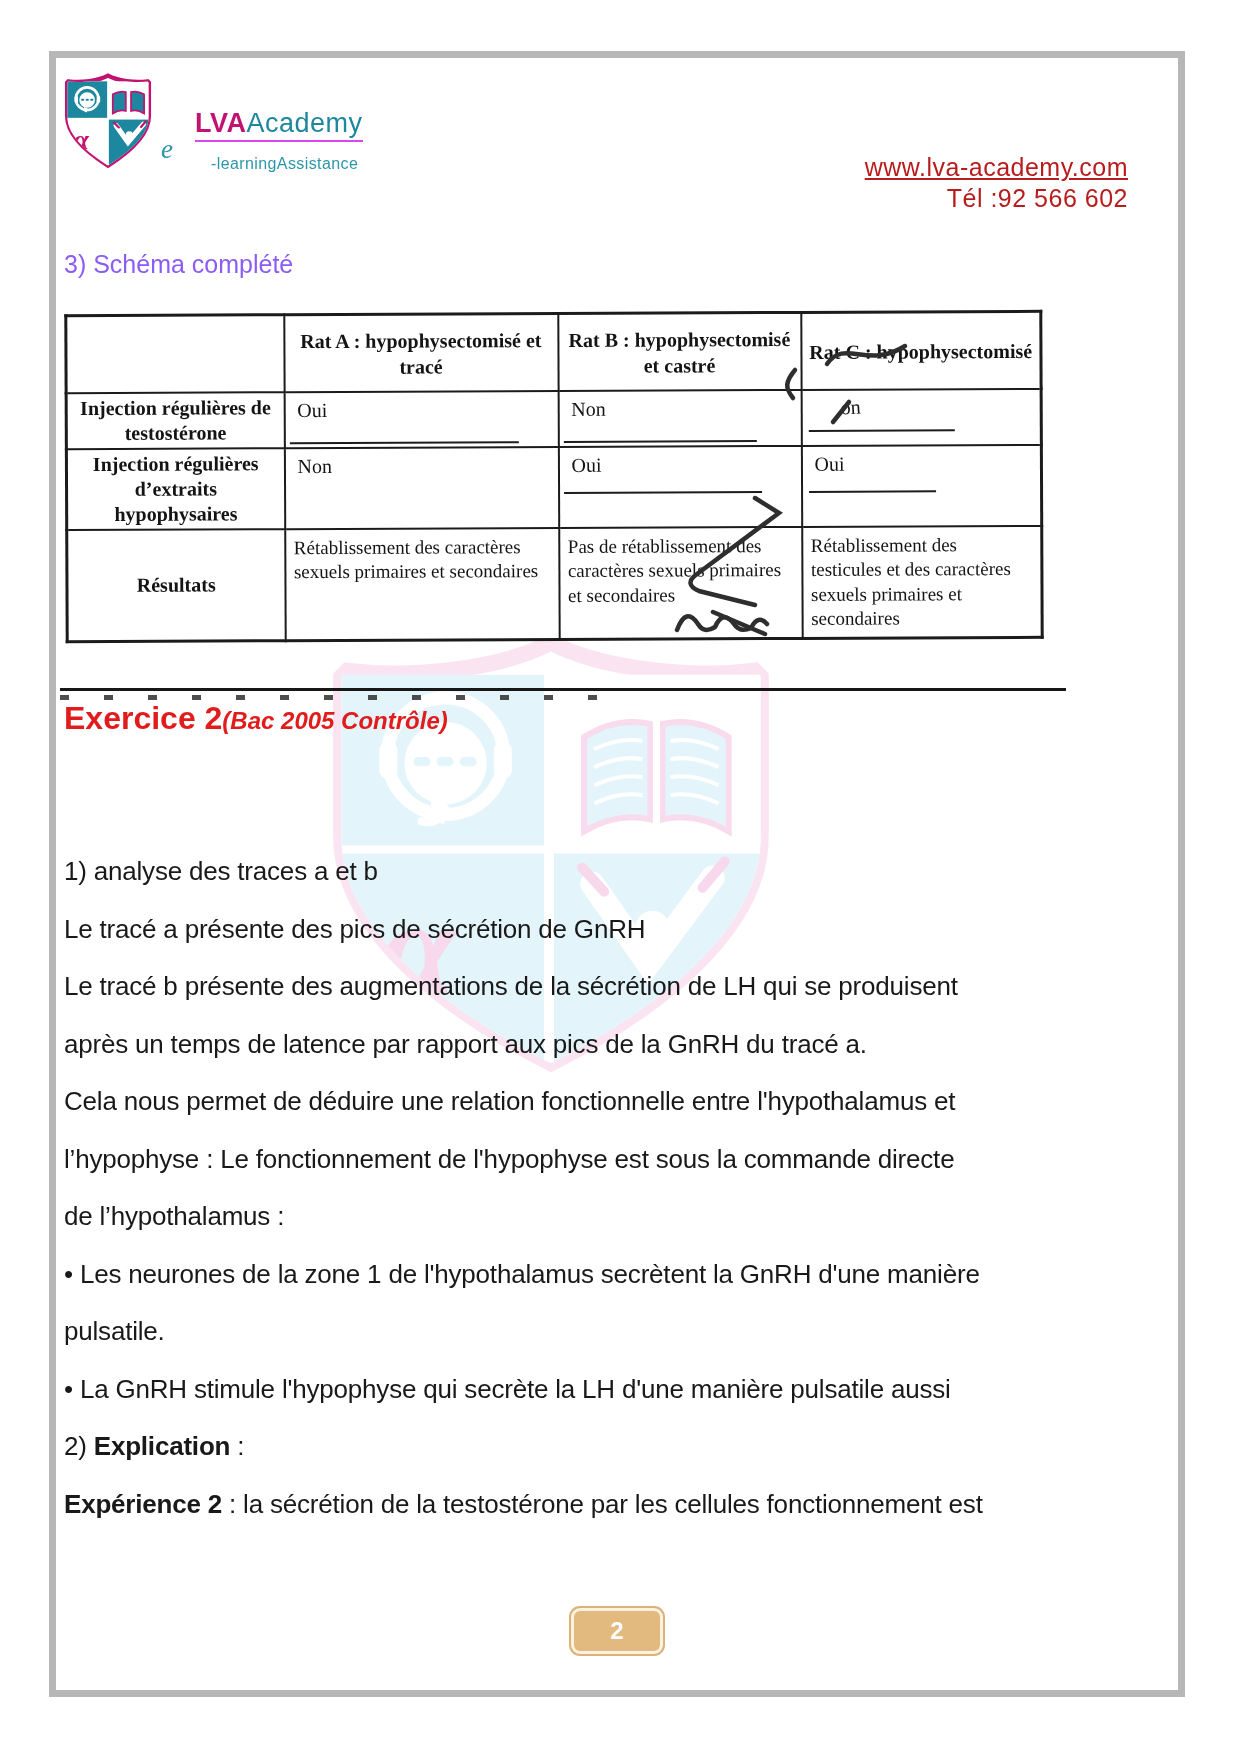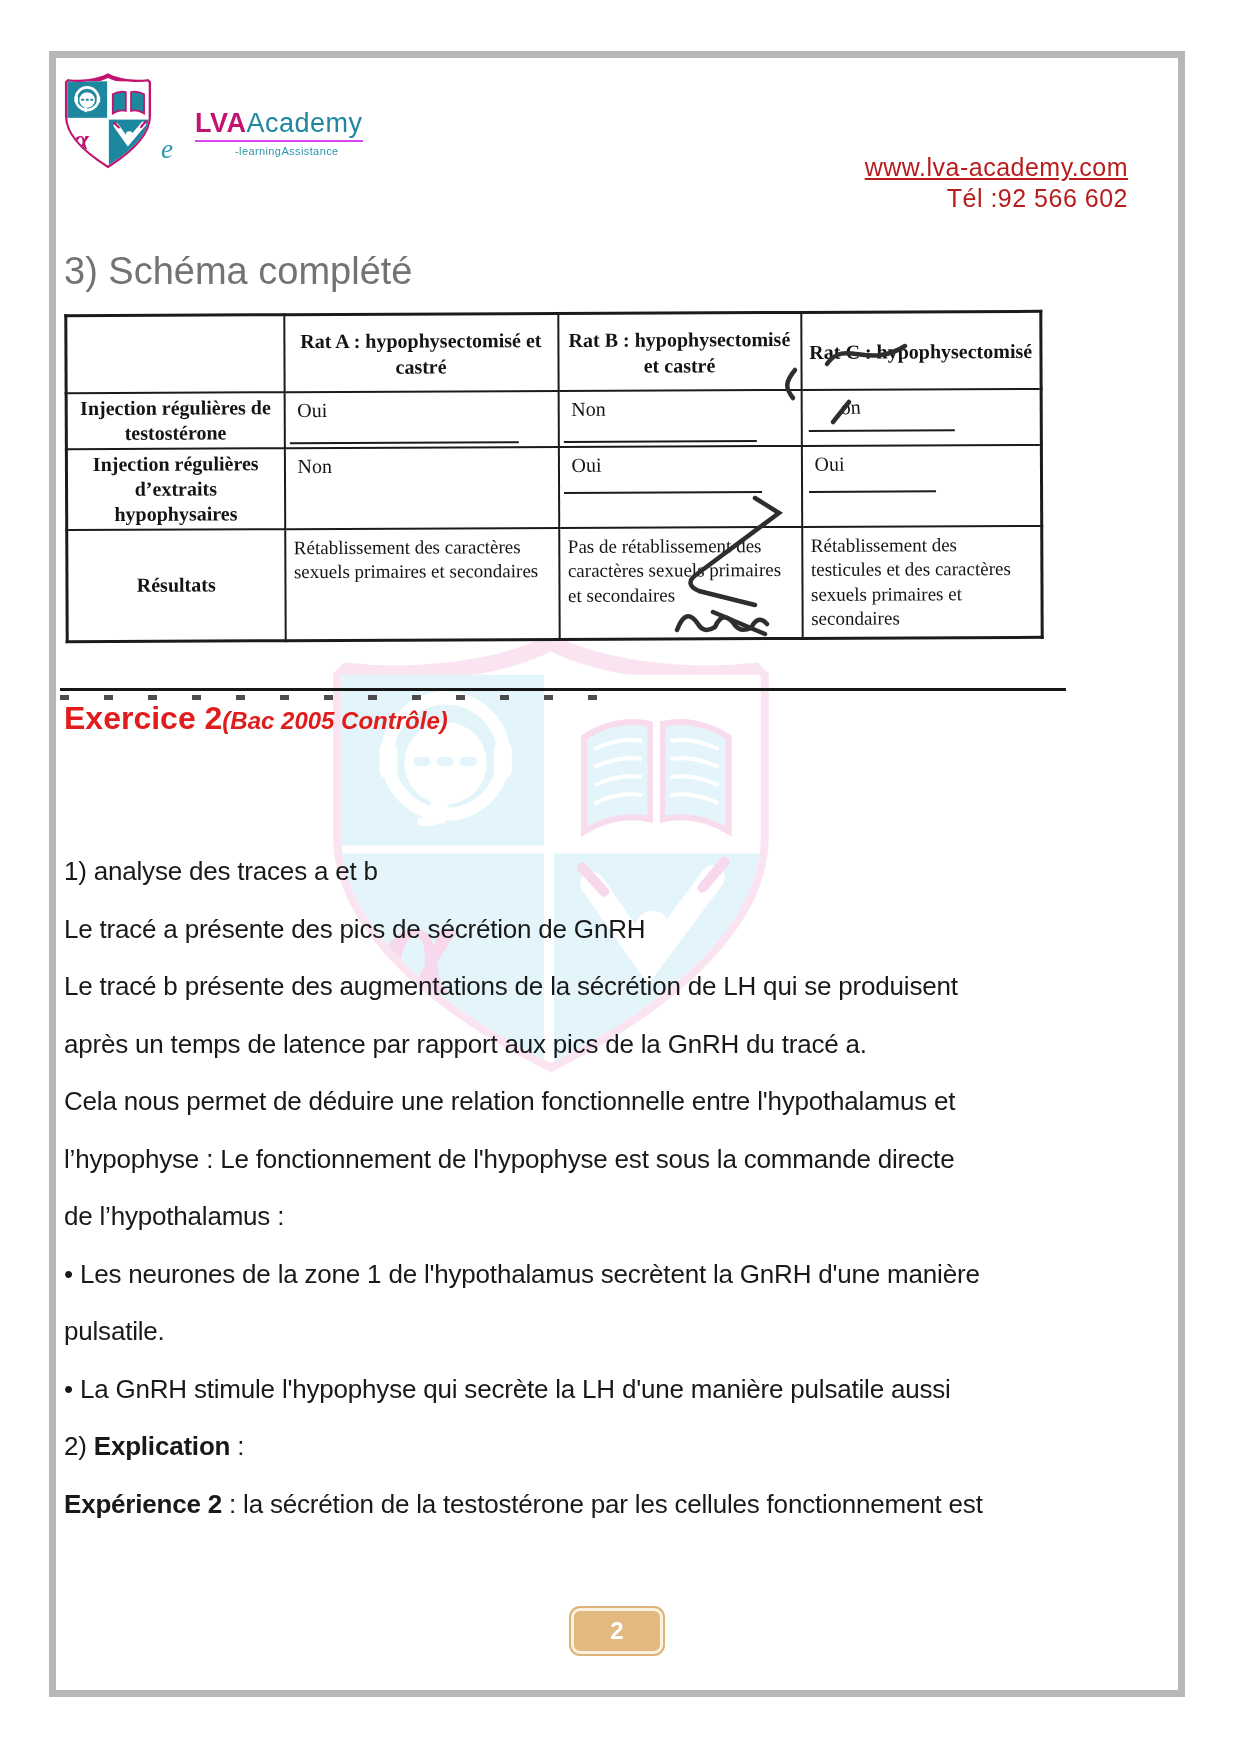--- a/index.html
+++ b/index.html
@@ -9,29 +9,29 @@
         box-sizing:border-box;border:7px solid #b7b7b7;background:#ffffff;}
   .inner{position:absolute;left:0;top:0;right:0;bottom:0;}
 
   
   .logo{position:absolute;left:2px;top:8px;width:100px;height:110px;}
   .brand{position:absolute;left:139px;top:50px;}
   .brand-name{font-size:27px;font-weight:bold;letter-spacing:.5px;
               border-bottom:2px solid #d946ef;padding-bottom:1px;}
   .brand-lva{color:#c21371;}
   .brand-academy{color:#1e87a0;font-weight:normal;}
-  .brand-tagline{margin-top:3px;padding-left:16px;font-size:11px;color:#2d96aa;letter-spacing:.4px;text-align:center;}
+  .brand-tagline{margin-top:13px;padding-left:16px;font-size:16px;color:#2d96aa;letter-spacing:.4px;}
   .brand-e{position:absolute;left:-34px;top:26px;font-family:"Liberation Serif",serif;
            font-style:italic;font-size:27px;color:#2d96aa;}
   .contact{position:absolute;right:50px;top:94px;text-align:right;
            color:#b91c1c;font-size:25px;line-height:31px;letter-spacing:.5px;}
   .contact .url{text-decoration:underline;}
 
   
-  .sec-title{position:absolute;left:8px;top:192px;font-size:38px;color:#737373;}
+  .sec-title{position:absolute;left:8px;top:192px;font-size:25px;color:#8b5cf6;}
 
   
   .table-wrap{position:absolute;left:9px;top:254px;width:980px;transform:rotate(-0.25deg);}
   table.scan{border-collapse:collapse;width:975px;table-layout:fixed;
              font-family:"Liberation Serif",serif;color:#141414;background:#fff;}
   table.scan td,table.scan th{border:2px solid #1b1b1b;position:relative;overflow:hidden;}
   table.scan{border:3px solid #1b1b1b;}
   th.h{font-size:20px;font-weight:bold;text-align:center;line-height:1.3;height:71px;
        vertical-align:middle;padding:2px 6px;}
   td.lbl{font-size:20px;font-weight:bold;text-align:center;line-height:1.25;
@@ -175,21 +175,21 @@
         <table class="scan">
           <colgroup>
               <col style="width:218px">
               <col style="width:274px">
               <col style="width:243px">
               <col style="width:240px">
             </colgroup>
           <tbody>
               <tr>
             <th class="h"></th>
-            <th class="h">Rat A : hypophysectomisé et castré</th>
+            <th class="h">Rat A : hypophysectomisé et tracé</th>
             <th class="h">Rat B : hypophysectomisé et castré</th>
             <th class="h">Rat C : hypophysectomisé</th>
           </tr>
           <tr class="r0">
             <td class="lbl">Injection régulières de testostérone</td>
             <td class="val"><span>Oui</span><i class="bl bl-a0"></i></td>
             <td class="val"><span>Non</span><i class="bl bl-b0"></i></td>
             <td class="val"><span class="hw">on</span><i class="bl bl-c0"></i></td>
           </tr>
           <tr class="r1">

